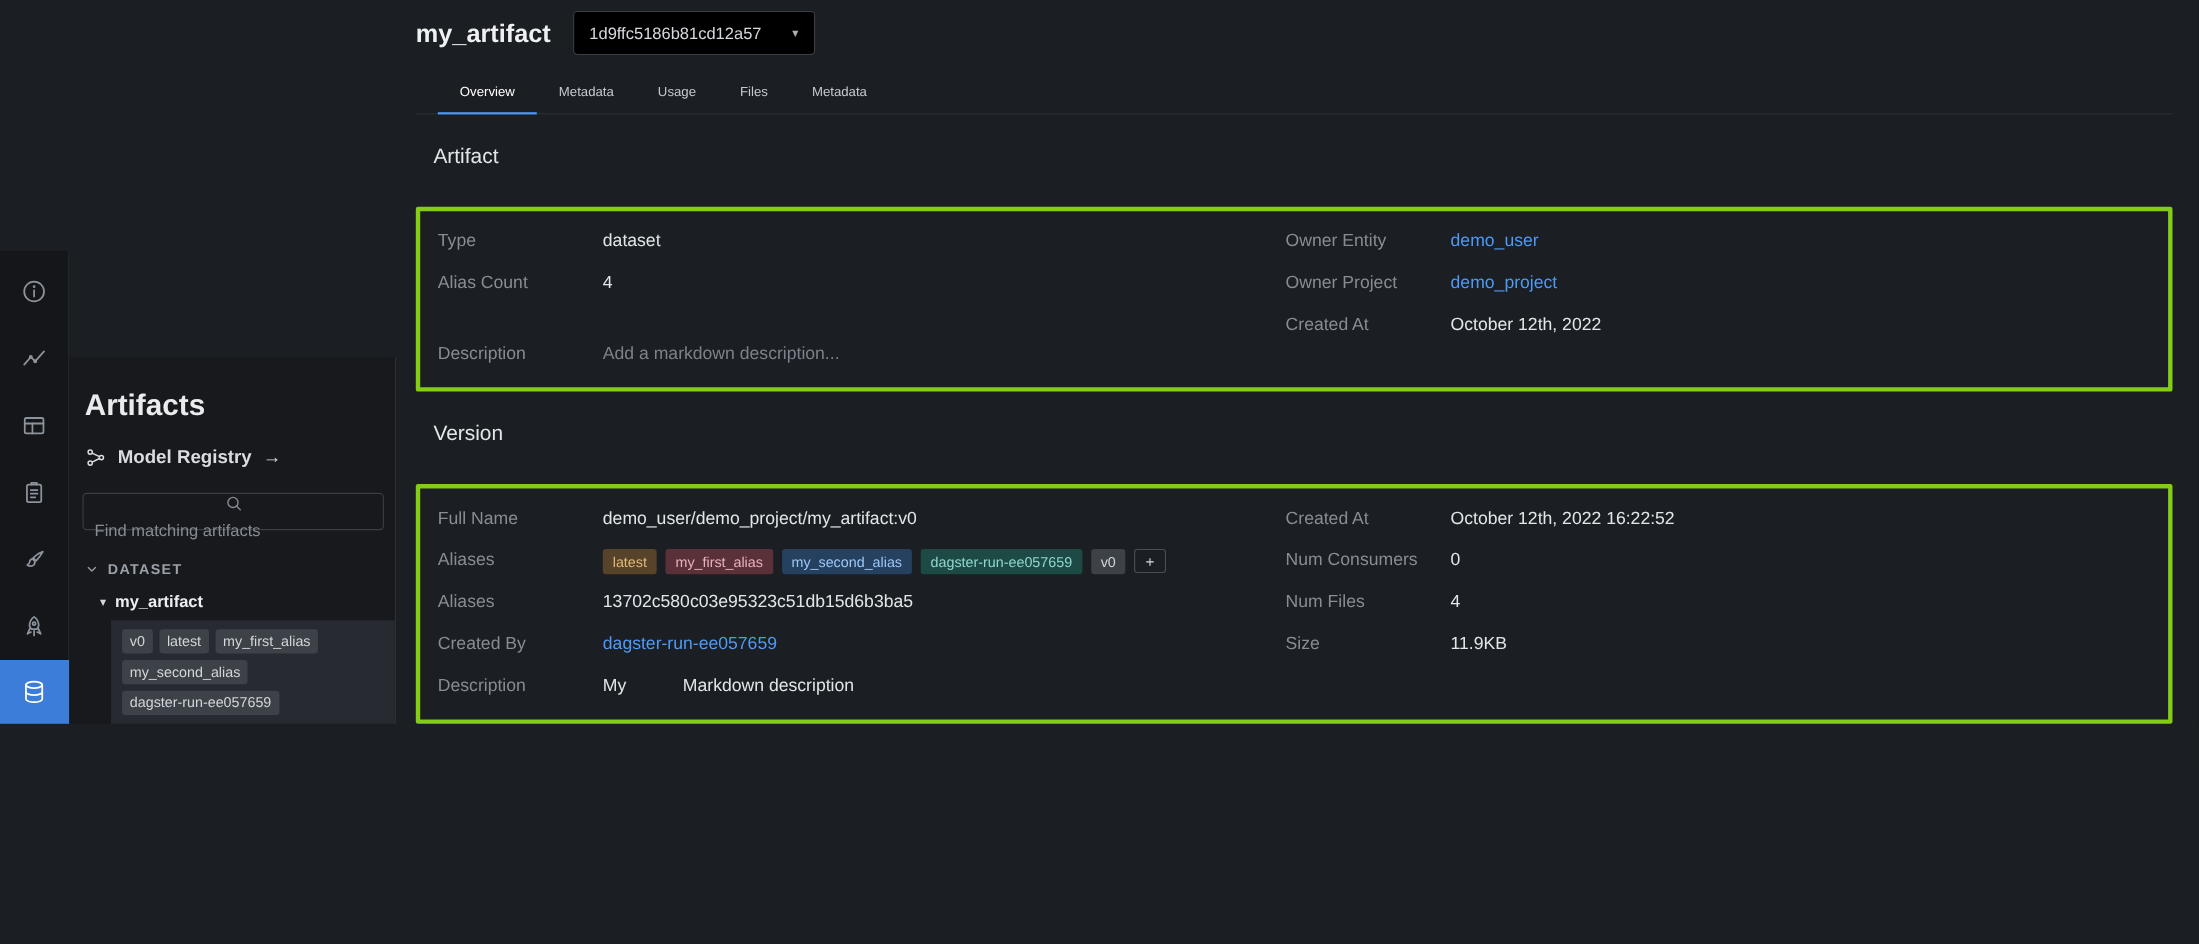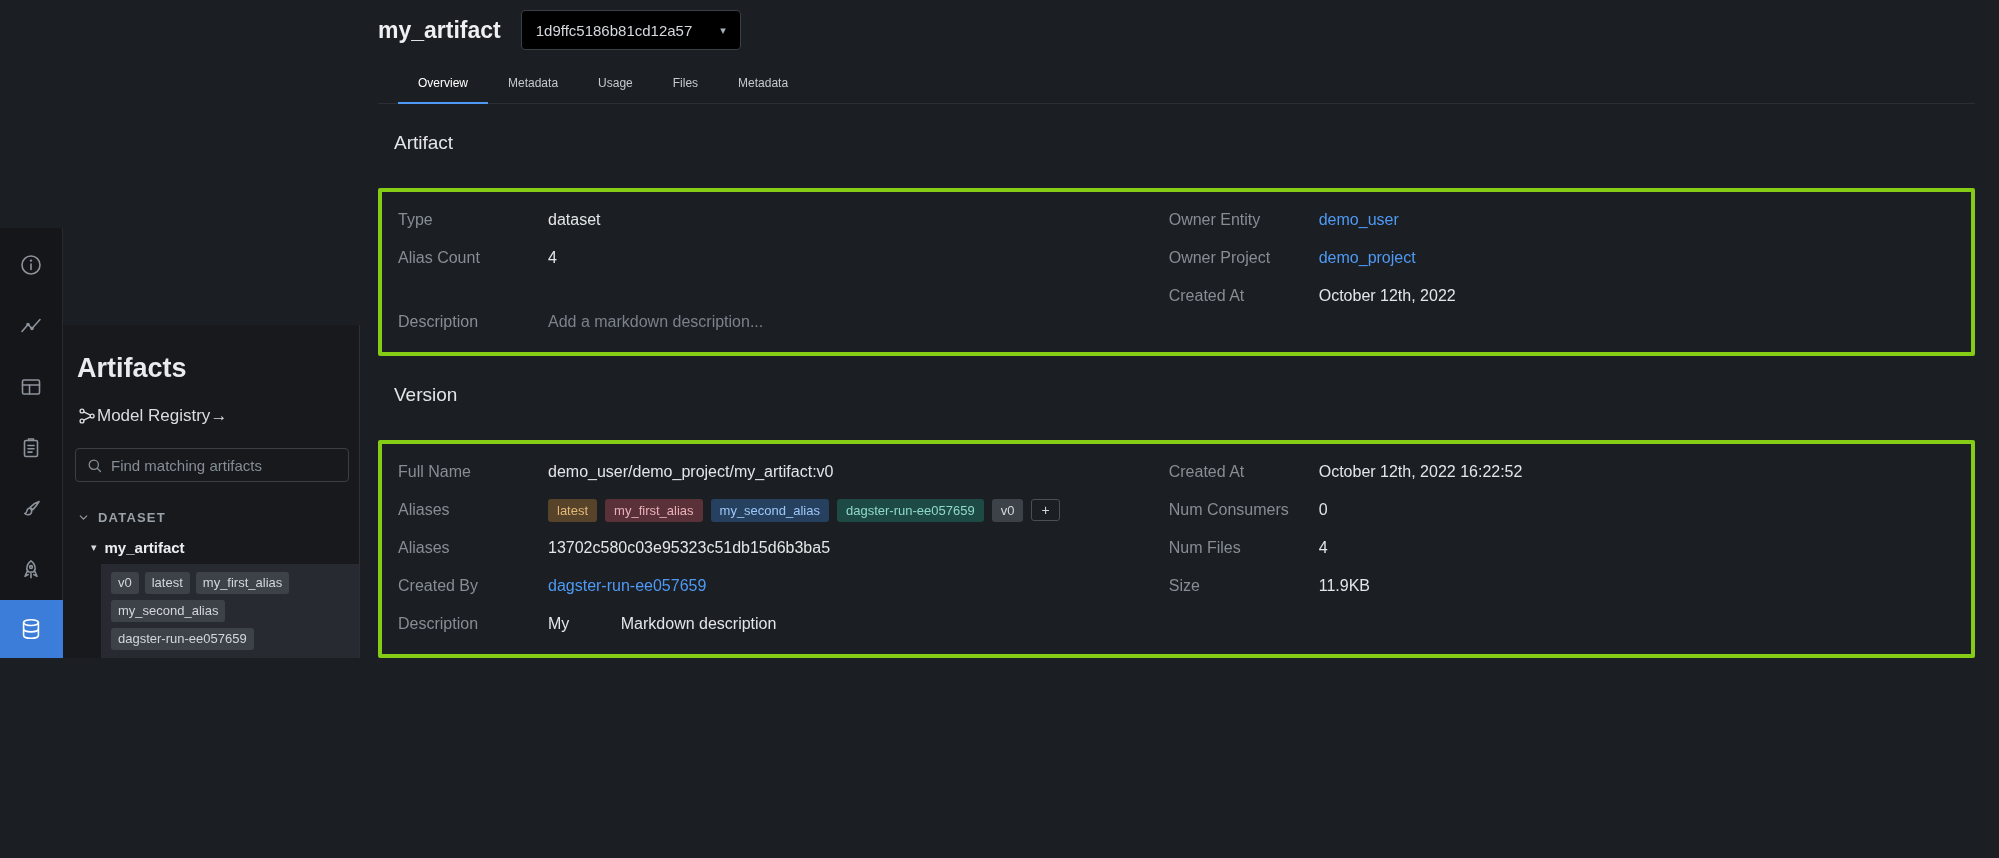--- a/index.html
+++ b/index.html
@@ -16,26 +16,26 @@
   .rail-item { width:63px; height:61px; display:flex; align-items:center; justify-content:center;
                color:#8d939c; cursor:pointer; }
   .rail-item svg { width:24px; height:24px; stroke:currentColor; fill:none; stroke-width:1.6;
                    stroke-linecap:round; stroke-linejoin:round; }
   .rail-item.active { background:#3b7dd8; color:#ffffff; height:58px; }
 
   
   .sidebar { width:297px; flex-shrink:0; background:#17191d; border-right:1px solid #2c3036;
              padding:24px 10px 0 12px; }
   .sb-title { font-size:27px; font-weight:600; color:#e9ebed; margin:4px 0 22px 2px; }
-  .model-registry { display:flex; align-items:center; font-size:17px; color:#d9dce0;
-                    margin:0 0 22px 2px; cursor:pointer; }
+  .model-registry { display:flex; align-items:center; gap:10px; font-size:17px; color:#d9dce0;
+                    margin:0 0 22px 2px; cursor:pointer;font-weight:bold; }
   .model-registry svg { width:20px; height:20px; stroke:currentColor; fill:none; stroke-width:1.6; }
   .mr-arrow { font-size:17px; color:#d9dce0; }
   .search-box { border:1px solid #3a3f46; border-radius:4px; height:34px; display:flex;
-                align-items:center; gap:8px; padding:0 10px; background:transparent; }
+                align-items:center; gap:8px; padding:0 10px; background:transparent;flex-direction:column; }
   .search-box svg { width:17px; height:17px; stroke:#868d96; fill:none; stroke-width:1.8;
                     stroke-linecap:round; flex-shrink:0; }
   .search-input { background:transparent; border:none; outline:none; color:#d9dce0;
                   font-size:15px; width:100%; font-family:inherit; }
   .search-input::placeholder { color:#868d96; }
   .tree-type { margin:28px 0 0 2px; color:#9aa1a9; font-size:13px; font-weight:600;
                letter-spacing:1.2px; display:flex; align-items:center; gap:8px; cursor:pointer; }
   .tree-type svg { width:13px; height:13px; stroke:#9aa1a9; fill:none; stroke-width:2;
                    stroke-linecap:round; stroke-linejoin:round; }
   .tree-artifact { margin:14px 0 8px 16px; font-weight:700; font-size:15px; color:#eceef0;

